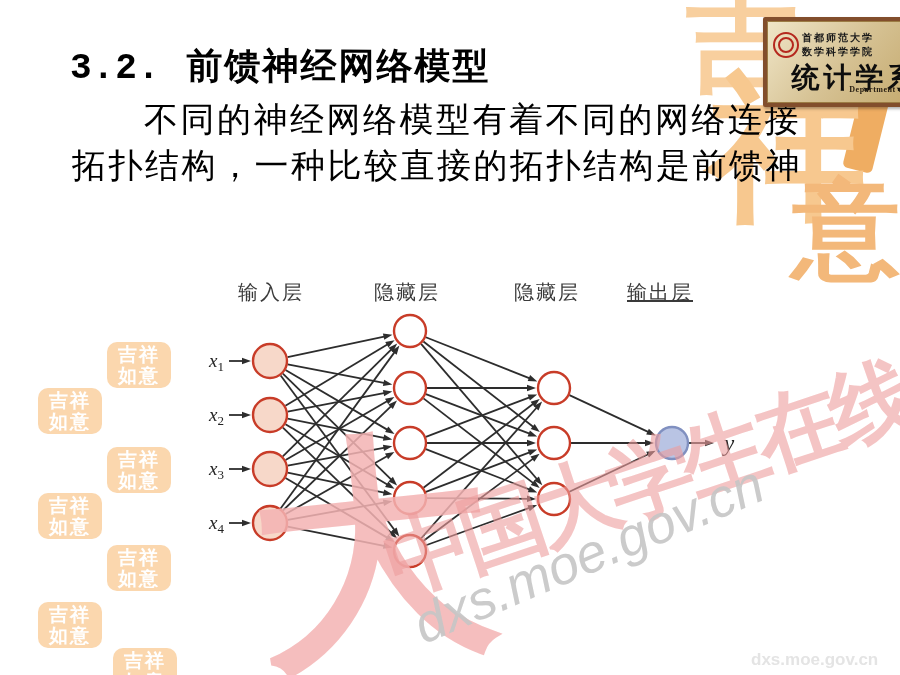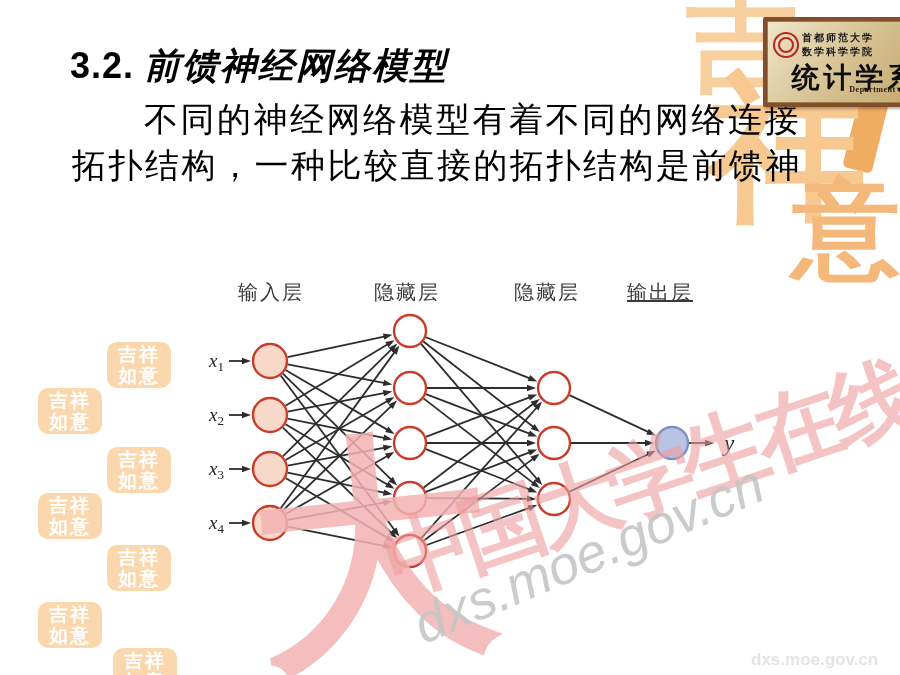--- a/index.html
+++ b/index.html
@@ -16,22 +16,22 @@
   .bigglyph{position:absolute;z-index:1;font-weight:bold;line-height:1;font-family:"Liberation Serif","DejaVu Serif",serif;}
   .goldribbon{position:absolute;z-index:1;left:856px;top:54px;width:30px;height:118px;background:#efad62;border-radius:5px;transform:rotate(14deg);}
   .seal{
     position:absolute;z-index:2;width:64px;height:46px;border-radius:10px;
     background:#fbd7ae;color:#fff;font-size:19px;line-height:21px;font-weight:bold;
     display:flex;align-items:center;justify-content:center;text-align:center;
     letter-spacing:2px;padding:2px;box-sizing:border-box;word-break:break-all;
   }
   
   .title{position:absolute;z-index:30;left:70px;top:42px;font-size:36px;font-weight:bold;color:#000;white-space:nowrap;}
-  .title .num{font-family:Liberation Sans, sans-serif;margin-right:10px;letter-spacing:1px;}
-  .title .zh{letter-spacing:2px;font-style:italic;}
+  .title .num{font-family:Liberation Mono, monospace;margin-right:26px;letter-spacing:1px;}
+  .title .zh{letter-spacing:2px;}
   .bodytext{position:absolute;z-index:30;left:72px;top:97px;width:815px;font-size:34px;line-height:46px;color:#000;}
   .bodytext .line{white-space:nowrap;letter-spacing:2.5px;}
   .bodytext .line.indent{text-indent:72px;}
   .bodytext .latin{font-family:"Liberation Sans","DejaVu Sans",sans-serif;letter-spacing:0px;}
   
   .figbg{position:absolute;z-index:20;left:172px;top:266px;width:580px;height:306px;background:#fff;}
   svg.net{position:absolute;z-index:25;left:0;top:0;}
   .llabel{position:absolute;z-index:26;top:279px;width:130px;text-align:center;font-size:20px;color:#3a3a3a;letter-spacing:2px;}
   
   .wm-logo{position:absolute;z-index:40;left:252px;top:432px;font-size:242px;line-height:1;font-weight:bold;color:#f4b3b3;transform:rotate(-6deg);opacity:.85;}

